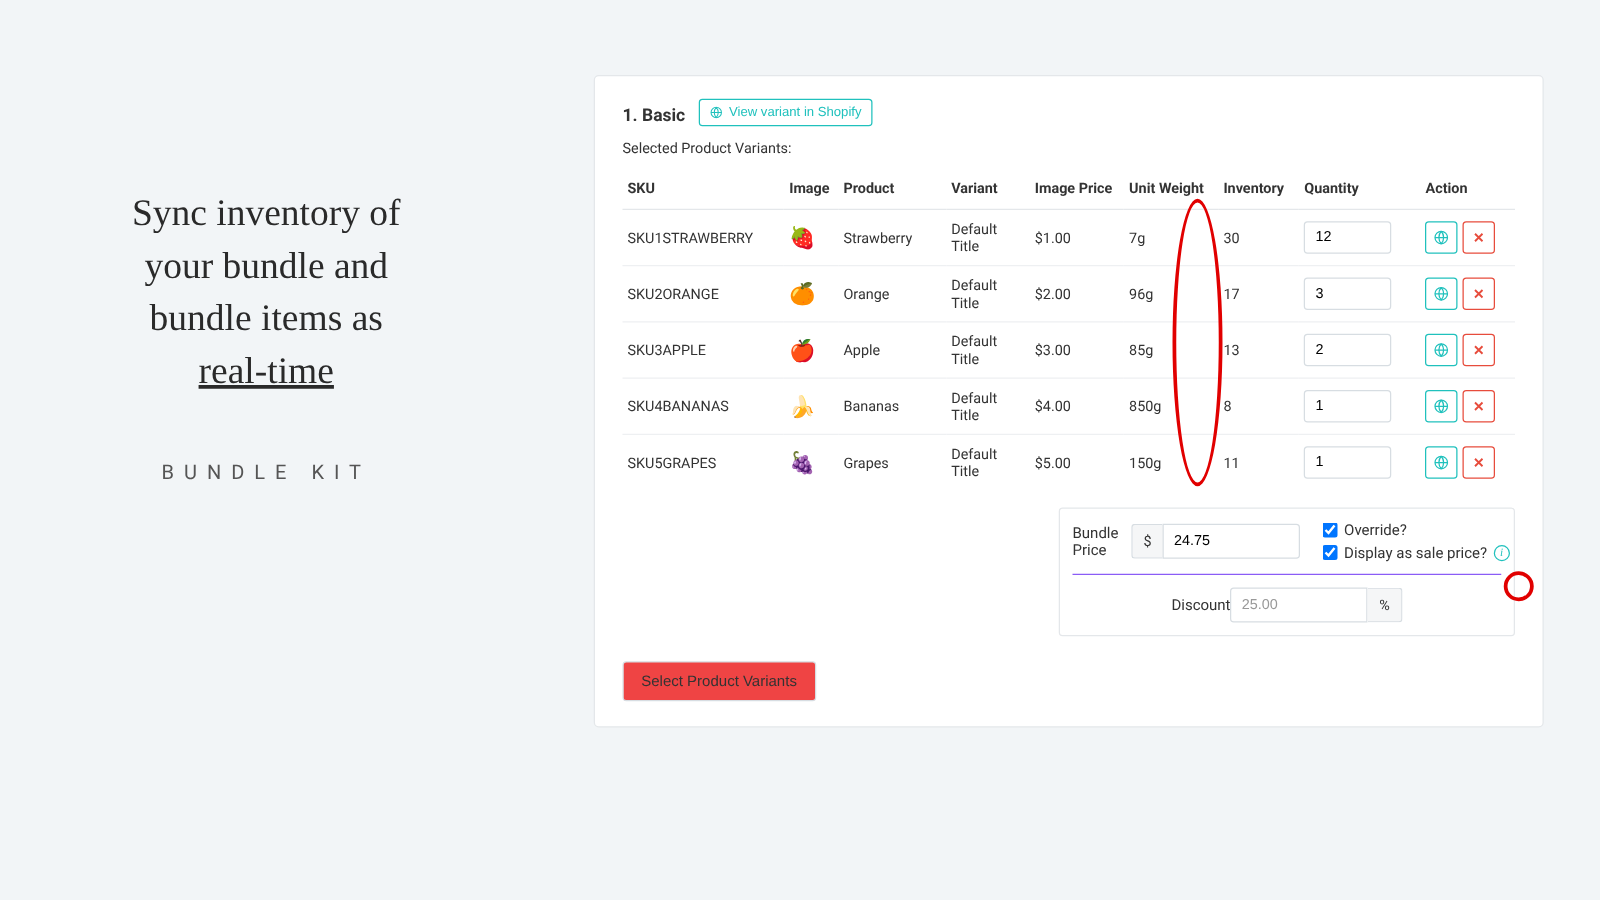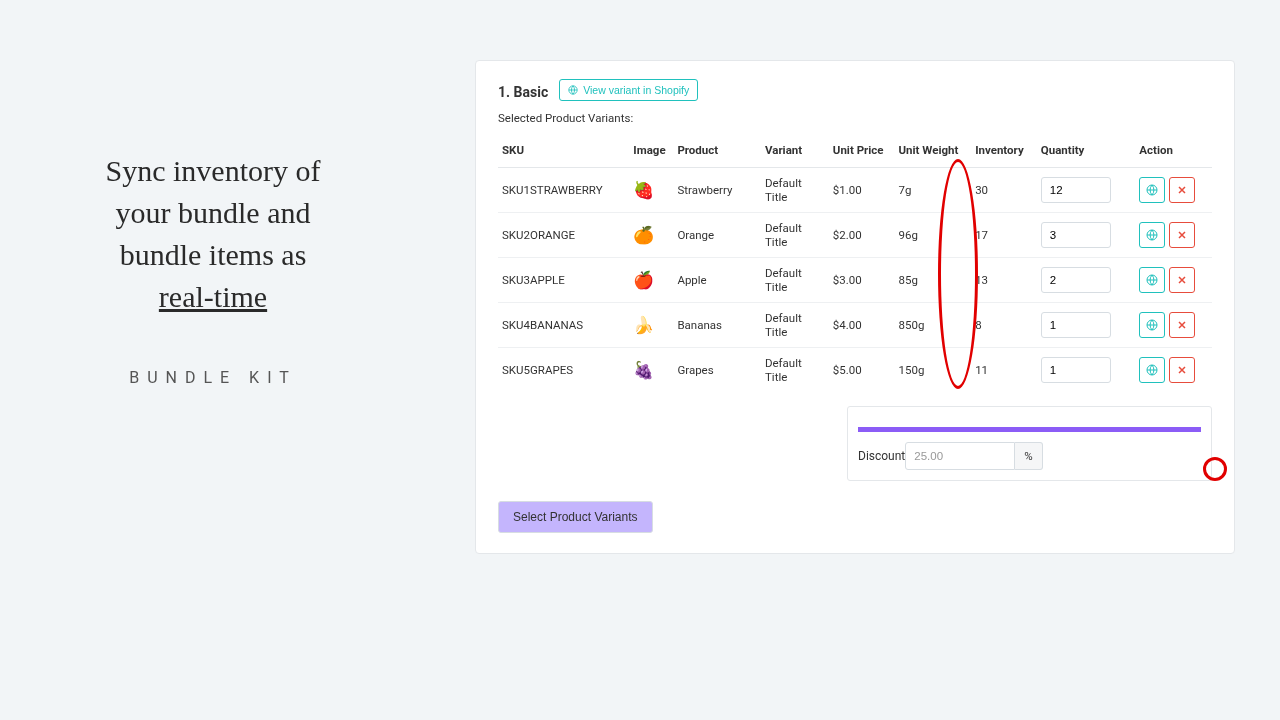--- a/index.html
+++ b/index.html
@@ -157,21 +157,21 @@
     border-radius: 50%;
     border: 1px solid #20c1bd;
     color: #20c1bd;
     font-size: 9px;
     align-items: center; justify-content: center;
     font-style: italic;
     font-family: Georgia, serif;
   }
   .btn-select {
     margin-top: 20px;
-    background: #c4b5fd;
+    background: #ef4444;
     border: 1px solid #d7dde2;
     padding: 8px 14px;
     font-size: 12px;
     border-radius: 3px;
     color: #333;
   }
   .col-sku{width:120px;} .col-img{width:36px;} .col-prod{width:80px;}
   .col-var{width:62px;} .col-up{width:60px;} .col-uw{width:70px;}
   .col-inv{width:60px; text-align:left;} .col-qty{width:90px;} .col-act{width:70px;}
   .fruit { font-size: 17px; }
@@ -202,21 +202,21 @@
     border-radius: 3px;
     margin-top: 14px;
     padding: 10px;
     clear: both;
   }
   .pricing-wrap .row1{
     display:flex; align-items:center; gap:10px;
   }
   .pricing-wrap .row2{
     display:flex; align-items:center; 
-    margin-top:10px; padding-top:10px; border-top:5px solid #8b5cf6;
+    margin-top:10px; padding-top:10px; border-top:1px solid #8b5cf6;justify-content:center;
   }
 </style>
 </head>
 <body>
 
 <div class="stage">
   <div class="left-col">
     <div class="headline">
       <div>Sync inventory of</div>
       <div>your bundle and</div>
@@ -238,21 +238,21 @@
   </button>
   <div class="subhead">Selected Product Variants:</div>
 
   <table>
     <thead>
       <tr>
         <th class="col-sku">SKU</th>
         <th class="col-img">Image</th>
         <th class="col-prod">Product</th>
         <th class="col-var">Variant</th>
-        <th class="col-up">Unit Price</th>
+        <th class="col-up">Image Price</th>
         <th class="col-uw">Unit Weight</th>
         <th class="col-inv">Inventory</th>
         <th class="col-qty">Quantity</th>
         <th class="col-act">Action</th>
       </tr>
     </thead>
     <tbody id="tbody">
         <tr>
           <td>SKU1STRAWBERRY</td>
           <td><span class="fruit">🍓</span></td>
@@ -351,20 +351,38 @@
               <svg viewBox="0 0 24 24" fill="none" stroke="currentColor" stroke-width="3">
                 <path d="M6 6l12 12M18 6L6 18"></path>
               </svg>
             </button></td>
         </tr>
       </tbody>
   </table>
 
 
   <div class="pricing-wrap">
+    <div class="row1">
+      <div class="lbl">Bundle Price</div>
+      <div class="input-group">
+        <span class="input-addon left">$</span>
+        <input class="inp leftjoin" value="24.75" style="">
+      </div>
+      <div class="chk-col">
+        <label>
+            <input type="checkbox" checked="" style="">
+            <span>Override?</span>
+          </label>
+        <label>
+            <input type="checkbox" checked="" style="">
+            <span>Display as sale price?</span> 
+            <span class="info-i">i</span>
+          </label>
+      </div>
+    </div>
     <div class="row2">
       <div class="lbl">Discount</div>
       <div class="input-group">
         <input class="inp rightjoin" style="color: rgb(153, 153, 153);" value="25.00">
         <span class="input-addon right">%</span>
       </div>
     </div>
   </div>
 
   <button class="btn-select">Select Product Variants</button>

